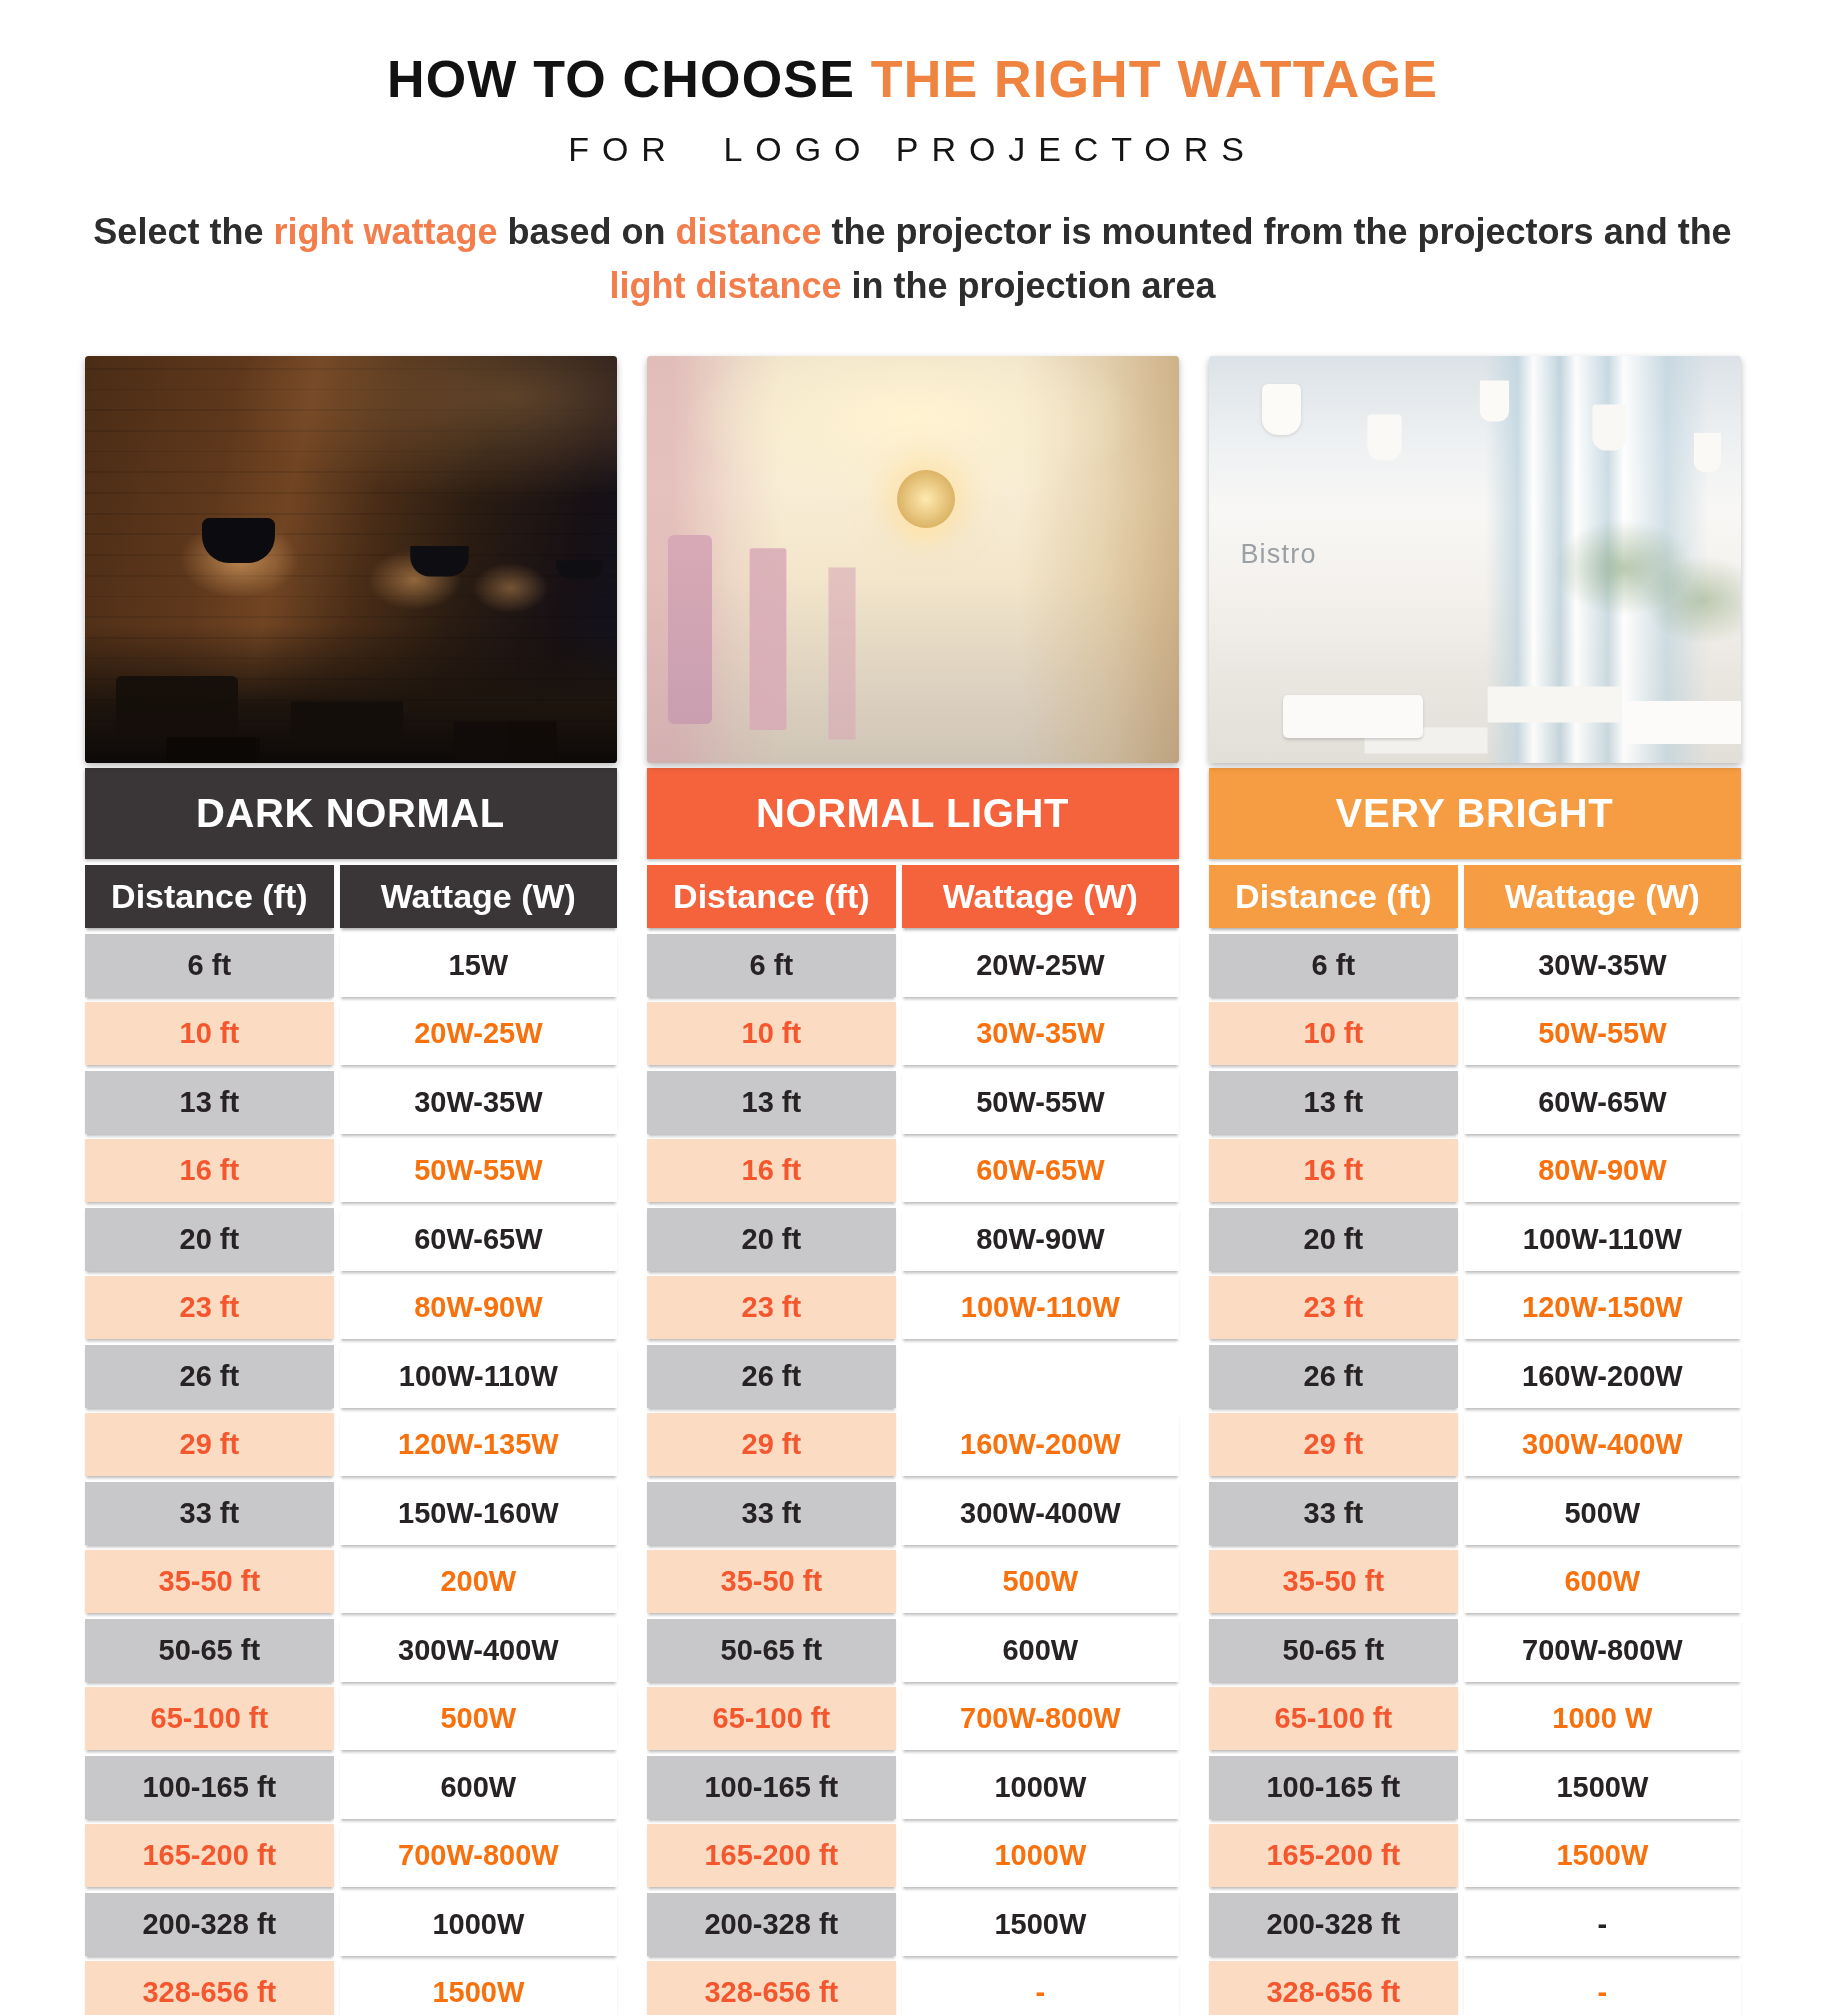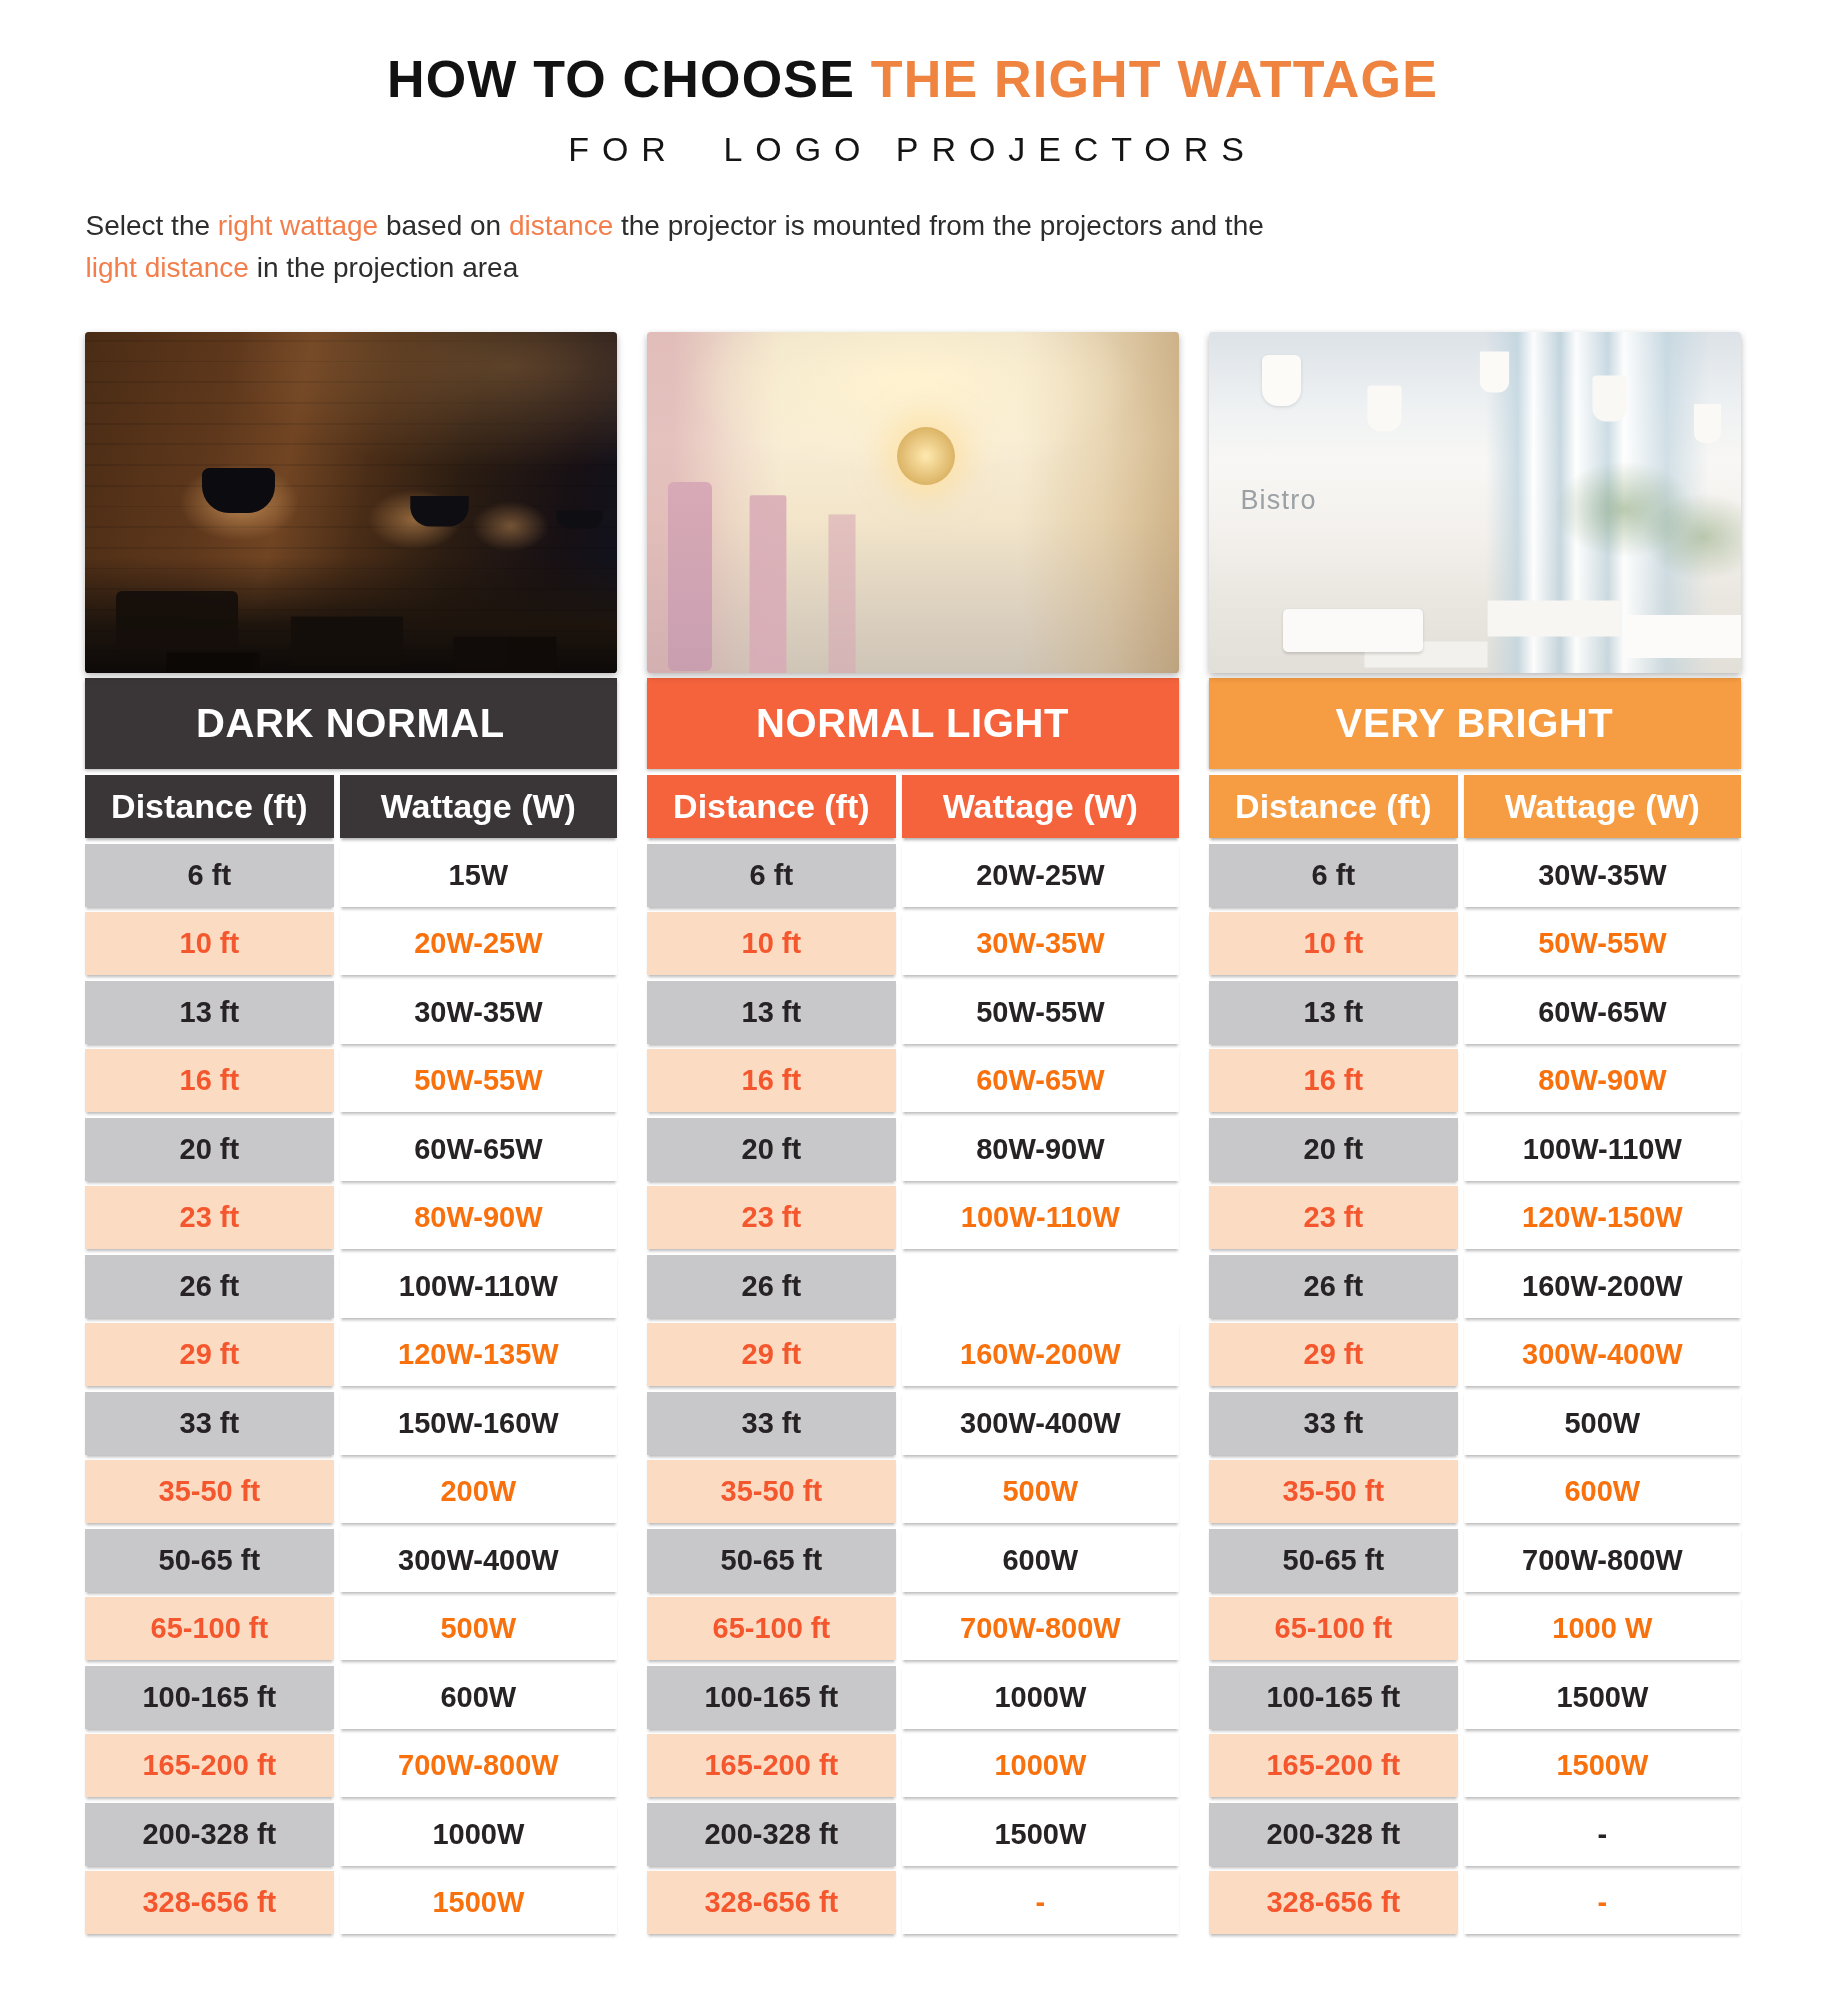--- a/index.html
+++ b/index.html
@@ -27,39 +27,40 @@
     text-align:center;
     font-size:34px;
     font-weight:400;
     letter-spacing:0.38em;
     white-space:pre;
     color:#151515;
   }
   .description{
     margin:36px auto 0;
     max-width:1654px;
-    font-size:28px;
+    text-align:center;
+    font-size:36px;
     line-height:1.5;
-    font-weight:400;
+    font-weight:700;
     color:#2d2d2d;
   }
   .description .hl{color:var(--accent-text-orange);}
 
   
   .tables{
     display:flex;
     justify-content:center;
     gap:30px;
     margin-top:43px;
     padding:0 84px;
   }
   .table-col{flex:0 0 532px;display:flex;flex-direction:column;}
 
   .photo{
-    height:341px;
+    height:407px;
     border-radius:3.6px;
     position:relative;
     overflow:hidden;
     box-shadow:0 3px 7.3px rgba(0,0,0,.28);
   }
 
   
   .photo-dark-restaurant{
     background:
       radial-gradient(85px 55px at 29% 50%, rgba(255,192,120,.55), transparent 70%),

